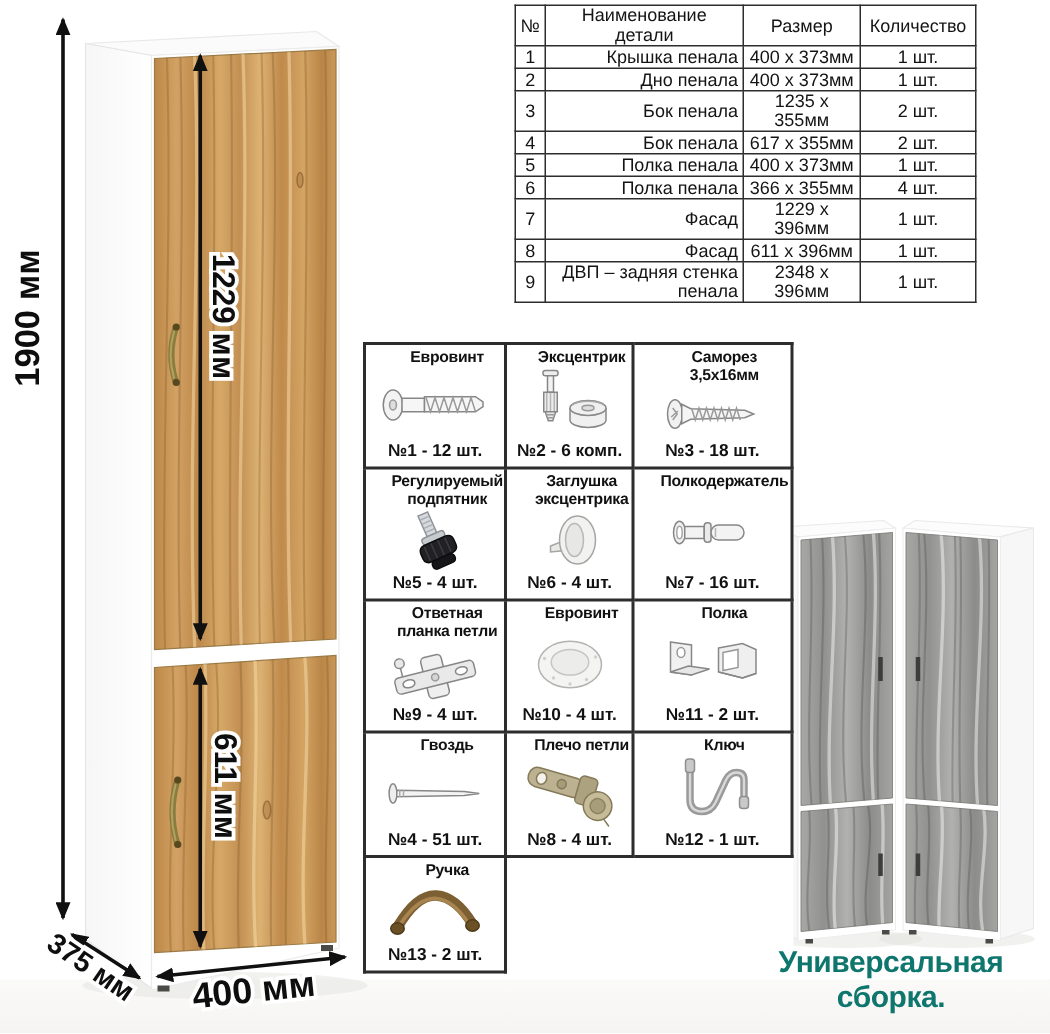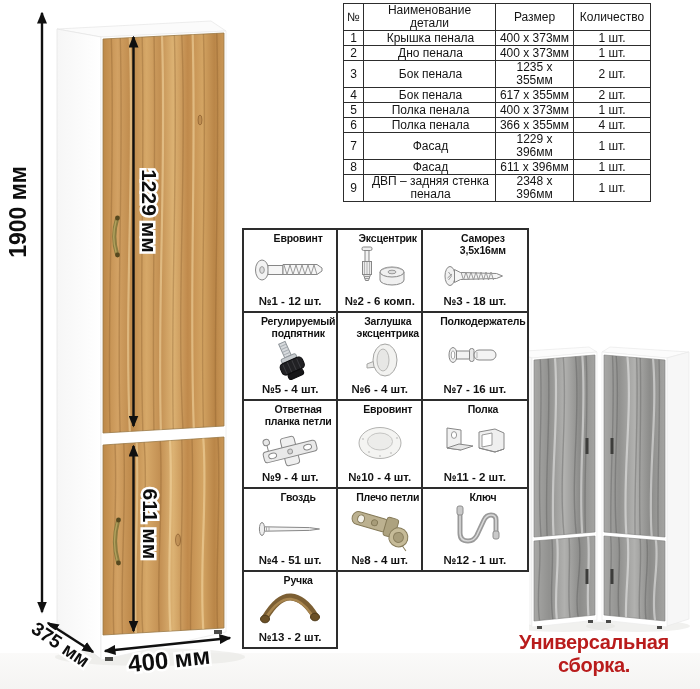--- a/index.html
+++ b/index.html
@@ -11,34 +11,34 @@
   .dimline{stroke:#101010;stroke-width:2.4;fill:none;}
 
   
   #parts-table{position:absolute;left:343px;top:3px;border-collapse:collapse;table-layout:fixed;
                font-size:12px;line-height:13px;color:#141414;background:#fff;}
   #parts-table th,#parts-table td{border:1.6px solid #2d2d2d;padding:0 3px;text-align:center;
                font-weight:400;overflow:hidden;}
   #parts-table th{height:15px;}
   #parts-table td{height:14px;}
   #parts-table tr.tall td{height:26px;}
-  #parts-table td.name-cell{text-align:center;padding-left:5px;}
+  #parts-table td.name-cell{text-align:right;padding-left:5px;}
 
   
   #hardware-grid{position:absolute;left:242px;top:228px;border-collapse:collapse;table-layout:fixed;background:#fff;}
   #hardware-grid td{width:83px;height:81px;border:2px solid #2d2d2d;padding:0;vertical-align:top;}
   #hardware-grid tr:last-child td{height:75px;}
   .hw-cell{display:flex;flex-direction:column;justify-content:space-between;height:100%;}
   .hw-title{font-weight:700;font-size:10.5px;line-height:11.5px;text-align:center;padding:3px 1px 0 17px;
             letter-spacing:-0.2px;}
   .hw-icon{flex:1;display:flex;align-items:center;justify-content:center;overflow:hidden;}
   .hw-count{font-weight:700;font-size:11.5px;text-align:center;padding-bottom:4px;}
 
   #assembly-caption{position:absolute;left:488px;top:631px;width:212px;text-align:center;
-                    font-size:20px;font-weight:700;color:#b91c1c;letter-spacing:-0.3px;}
+                    font-size:20px;font-weight:700;color:#0f766e;letter-spacing:-0.3px;}
 </style>
 </head>
 <body>
 
 <div id="canvas">
 
   <svg id="scene" width="700" height="689" viewBox="0 0 700 689">
     <defs>
       <marker id="arr" viewBox="0 0 12 10" refX="10.5" refY="5" markerWidth="12" markerHeight="10" orient="auto-start-reverse" markerUnits="userSpaceOnUse">
         <path d="M0,0 L12,5 L0,10 Z" fill="#101010"></path>

